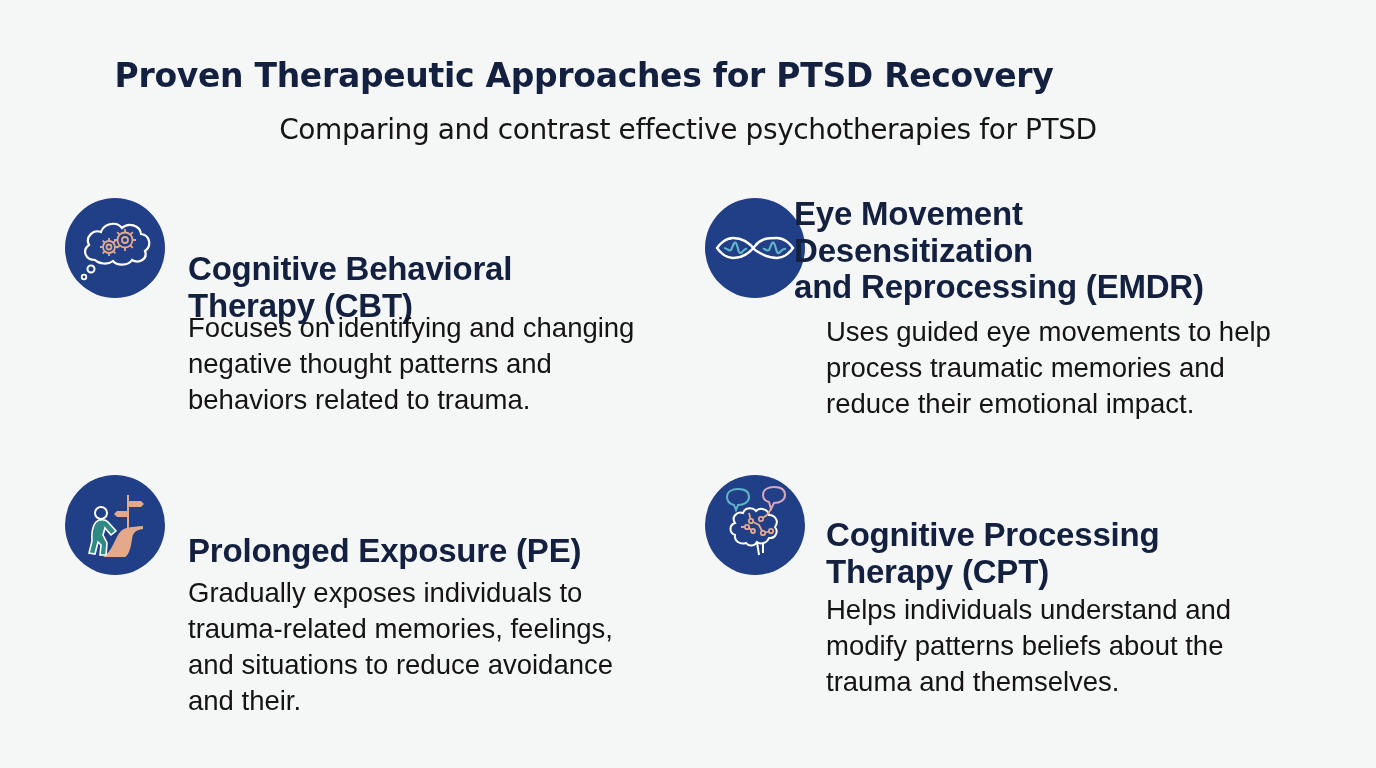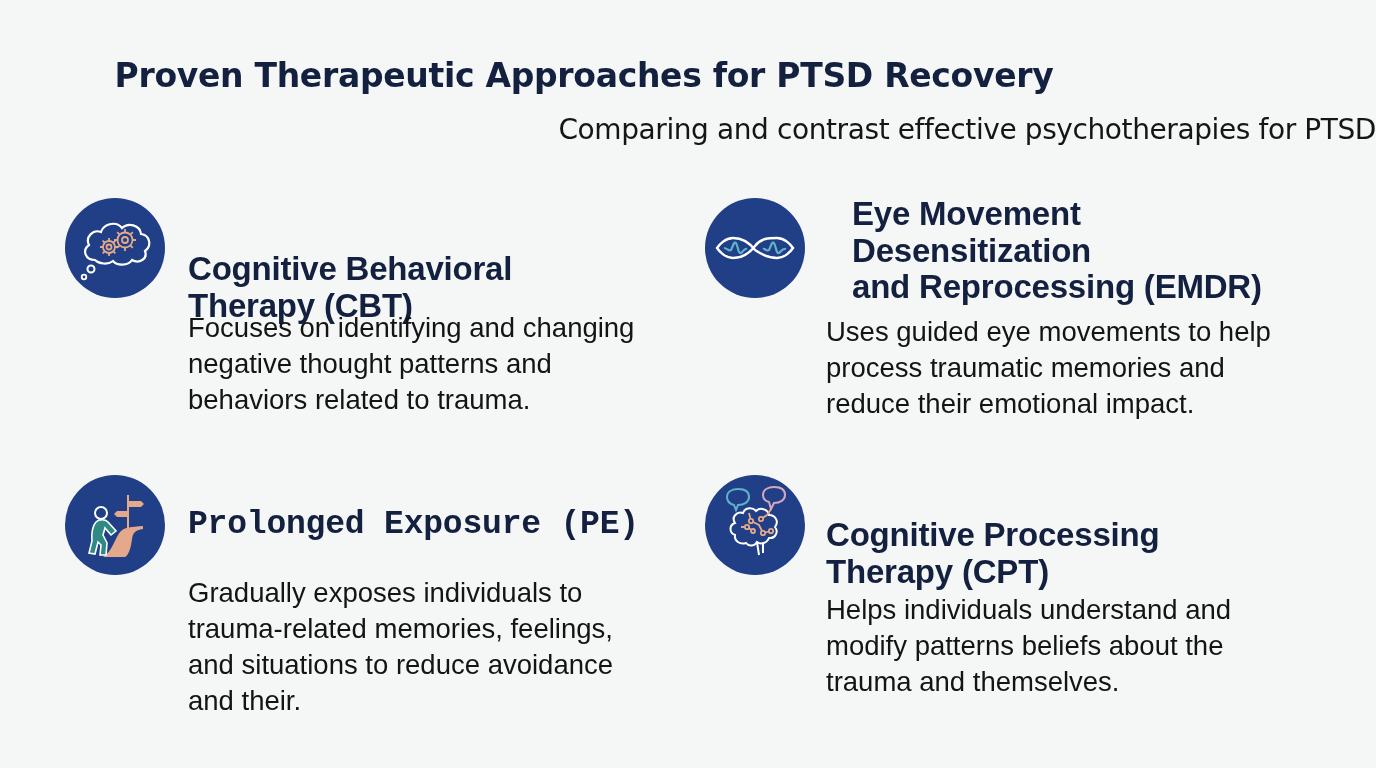--- a/index.html
+++ b/index.html
@@ -26,21 +26,21 @@
       letter-spacing: -0.3px;
       color: #13203f;
       line-height: 60px;
       white-space: nowrap;
     }
     .subtitle {
       position: absolute;
       left: 0;
       width: 1376px;
       top: 110px;
-      text-align: right;
+      text-align: center;
       font-family: "DejaVu Sans", "Liberation Sans", sans-serif;
       font-size: 28px;
       letter-spacing: -0.4px;
       color: #151515;
       line-height: 40px;
       white-space: nowrap;
     }
     .card {
       position: absolute;
     }
@@ -109,21 +109,21 @@
 <section class="card">
   <div class="icon-circle" style="left:705px; top:198px;">
     <svg viewBox="0 0 100 100">
 
       <path d="M50 52 C44 44 36 40 28 40 C20 40 14 47 12 50 C14 53 20 60 28 60 C36 60 44 56 50 48 C56 40 64 40 72 40 C80 40 86 47 88 50 C86 53 80 60 72 60 C64 60 56 56 50 52" fill="none" stroke="#ffffff" stroke-width="2.4"></path>
 
       <path d="M19 50 C22 50 24 54 26 52 C28 48 29 43 31 45 C33 48 33 56 36 55 C38 54 39 50 42 51" fill="none" stroke="#5fb3c9" stroke-width="2.2"></path>
       <path d="M58 51 C60 50 62 54 64 52 C66 48 67 43 69 45 C71 48 71 56 74 55 C76 54 77 50 81 51" fill="none" stroke="#5fb3c9" stroke-width="2.2"></path>
     </svg>
   </div>
-  <div class="card-heading" style="left:852px; top:196px; line-height:36.5px;">Eye Movement
+  <div class="card-heading" style="left:794px; top:196px; line-height:36.5px;">Eye Movement
 Desensitization
 and Reprocessing (EMDR)</div>
   <div class="card-body" style="left:826px; top:314px;">Uses guided eye movements to help
 process traumatic memories and
 reduce their emotional impact.</div>
 </section>
 
 <section class="card">
   <div class="icon-circle" style="left:65px; top:475px;">
     <svg viewBox="0 0 100 100">
@@ -131,21 +131,21 @@
       <path d="M38 82 C48 76 50 62 56 56 C60 52 66 52 78 51 L78 54 C70 55 68 58 67 64 C66 72 64 80 60 82 Z" fill="#e3a98a"></path>
 
       <line x1="63" y1="20" x2="63" y2="54" stroke="#e3a98a" stroke-width="2"></line>
       <path d="M64 26 L76 26 L79 29 L76 32 L64 32 Z" fill="#e3a98a"></path>
       <path d="M62 36 L52 36 L49 39 L52 42 L62 42 Z" fill="#e3a98a"></path>
 
       <circle cx="36" cy="38" r="6" fill="none" stroke="#ffffff" stroke-width="2"></circle>
       <path d="M31 47 C28 50 26 58 27 66 L24 78 L30 79 L33 67 L36 70 L35 80 L41 80 L42 68 L38 60 L40 53 L46 60 L51 56 L43 47 C40 44 34 44 31 47 Z" fill="#2f8a84" stroke="#ffffff" stroke-width="1.6"></path>
     </svg>
   </div>
-  <div class="card-heading" style="left:188px; top:506px;font-family:Liberation Mono, monospace;">Prolonged Exposure (PE)</div>
+  <div class="card-heading" style="left:188px; top:532px;">Prolonged Exposure (PE)</div>
   <div class="card-body" style="left:188px; top:575px;">Gradually exposes individuals to
 trauma-related memories, feelings,
 and situations to reduce avoidance
 and their.</div>
 </section>
 
 <section class="card">
   <div class="icon-circle" style="left:705px; top:475px;">
     <svg viewBox="0 0 100 100">
 

